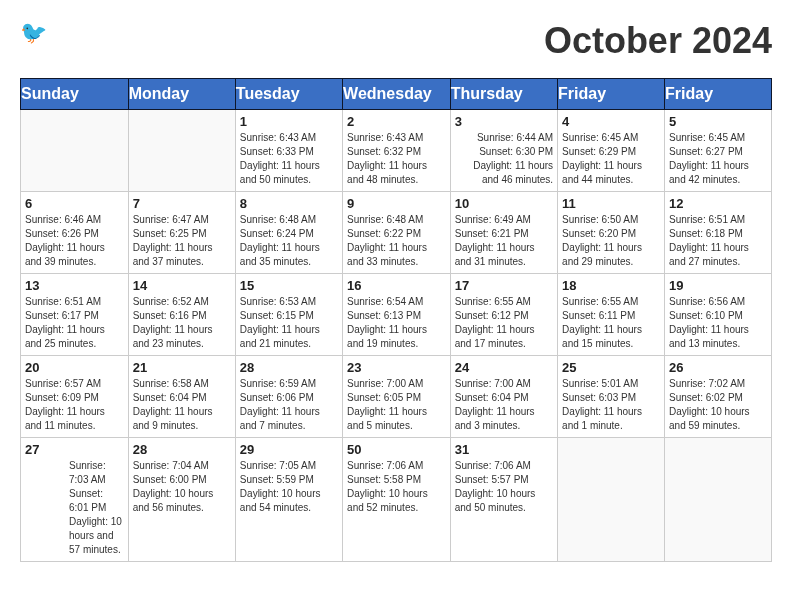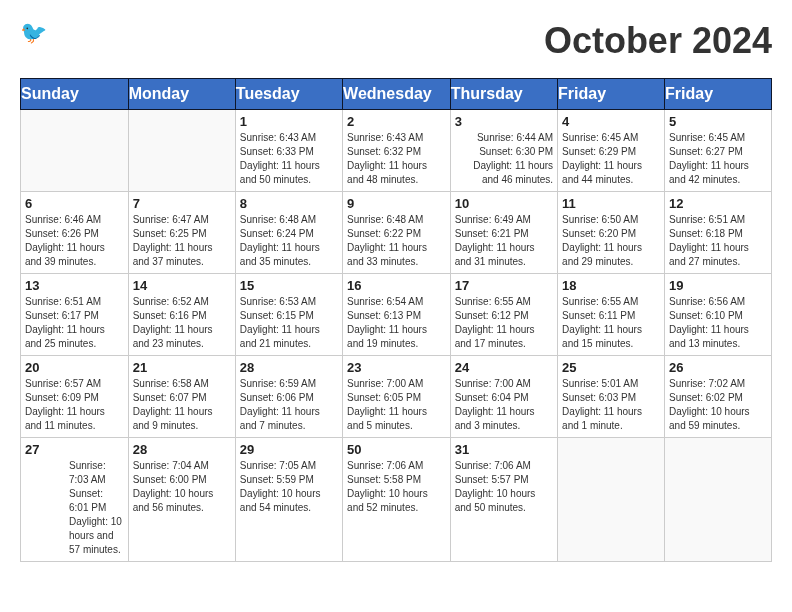--- a/index.html
+++ b/index.html
@@ -234,21 +234,21 @@
       <tr>
         <td>
           <div class="day-number">20</div>
           <div class="day-info" style="white-space: pre-line;">Sunrise: 6:57 AM
 Sunset: 6:09 PM
 Daylight: 11 hours and 11 minutes.</div>
         </td>
         <td>
           <div class="day-number">21</div>
           <div class="day-info" style="white-space: pre-line;">Sunrise: 6:58 AM
-Sunset: 6:07 PM
+Sunset: 6:04 PM
 Daylight: 11 hours and 9 minutes.</div>
         </td>
         <td>
           <div class="day-number">28</div>
           <div class="day-info" style="white-space: pre-line;">Sunrise: 6:59 AM
 Sunset: 6:06 PM
 Daylight: 11 hours and 7 minutes.</div>
         </td>
         <td>
           <div class="day-number">23</div>

